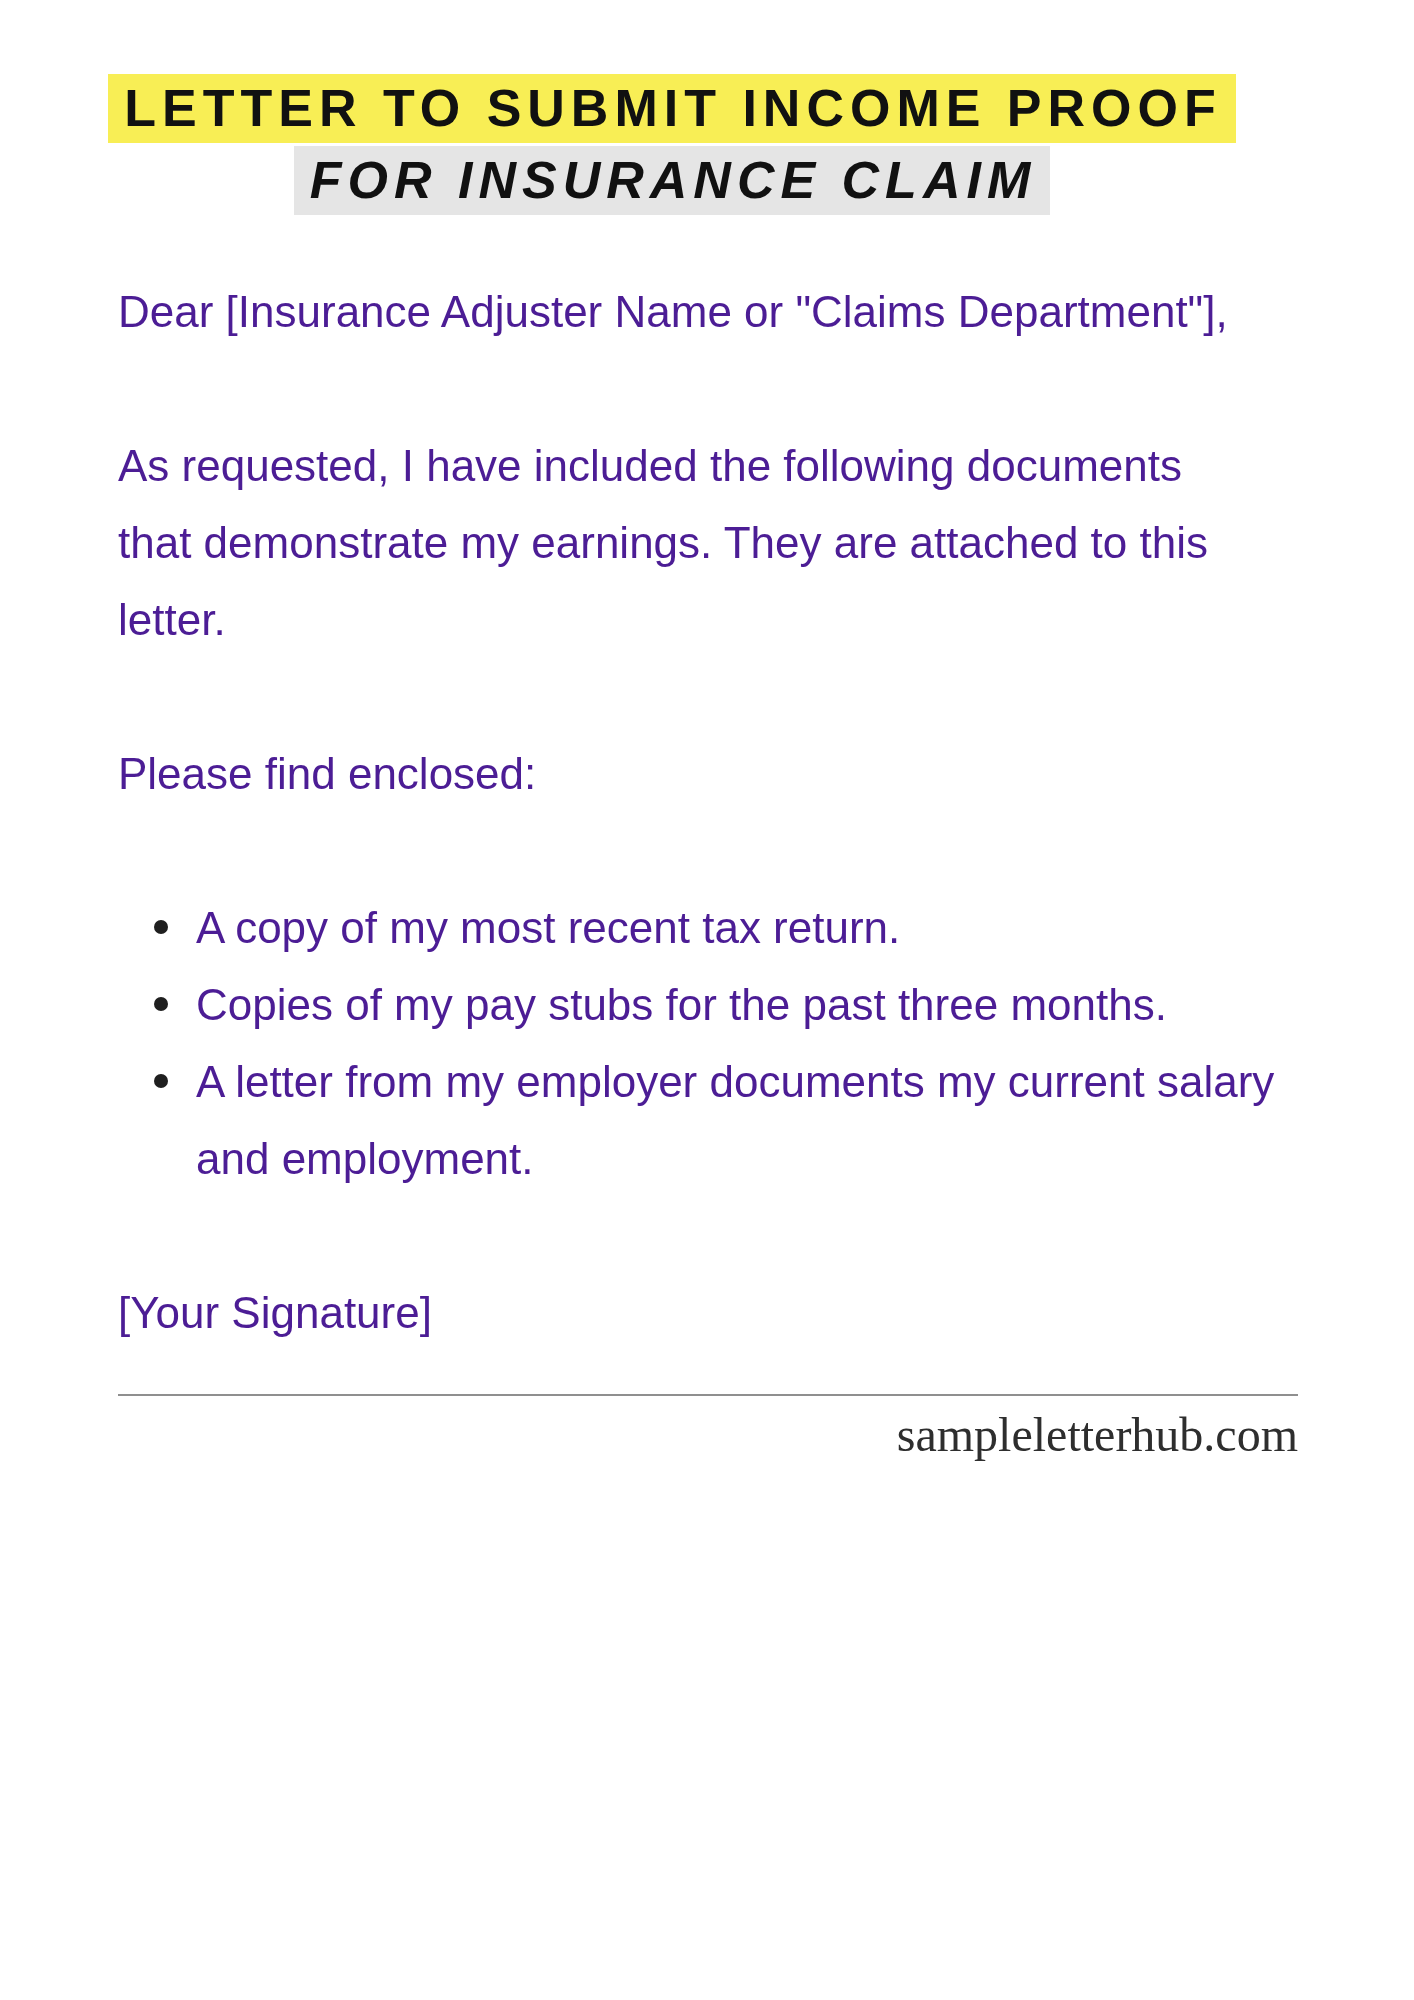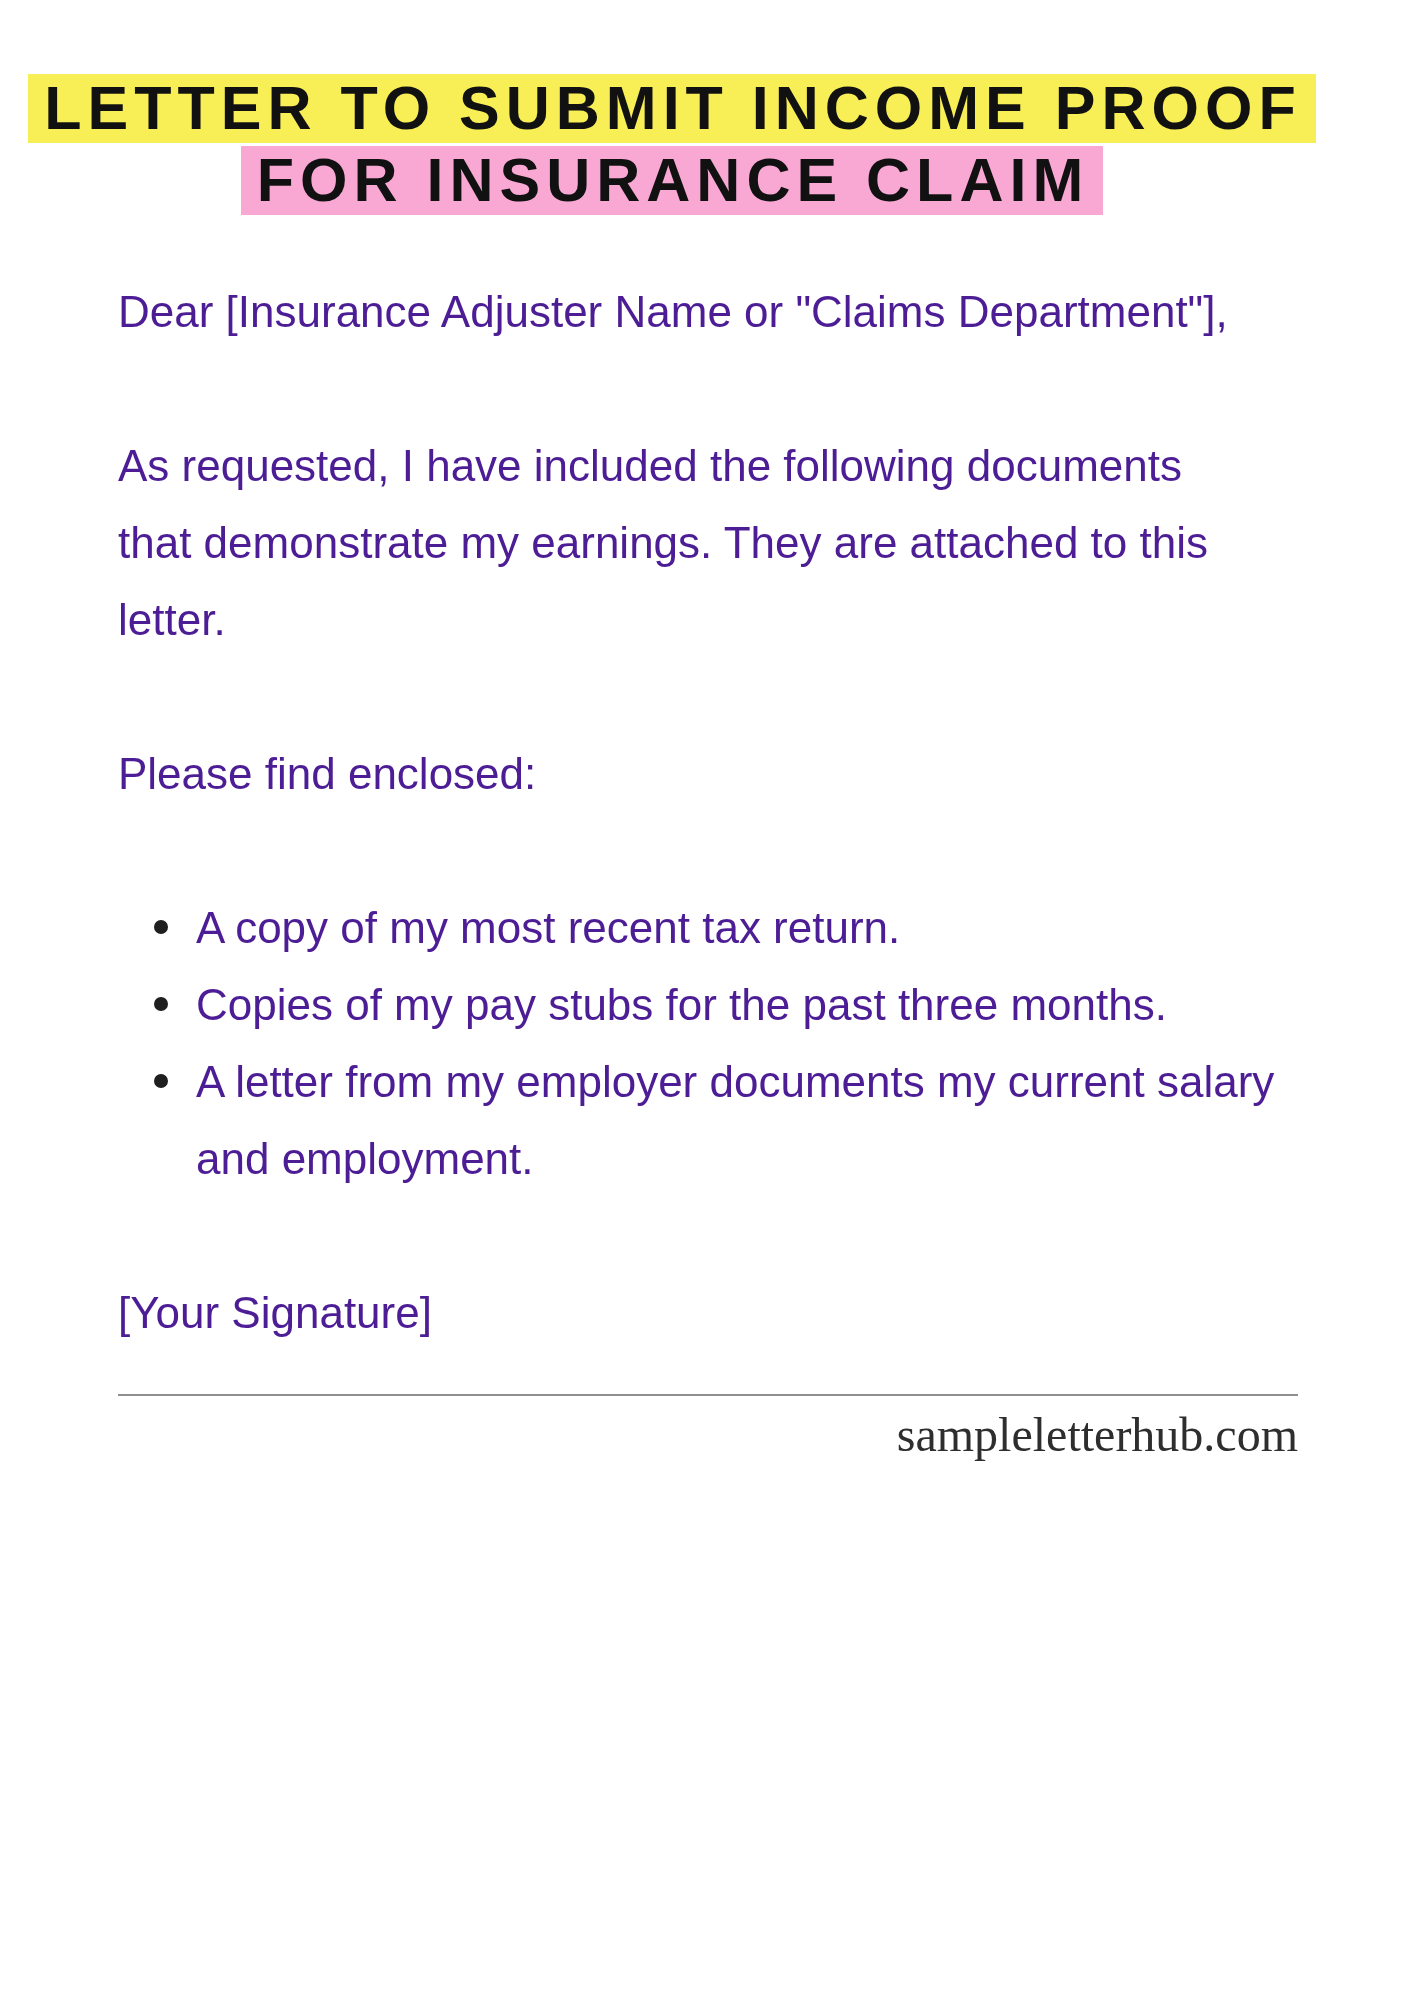--- a/index.html
+++ b/index.html
@@ -17,21 +17,21 @@
   .title-block {
     margin: 74px 70px 0 0;
     text-align: center;
   }
   .title-line { line-height: 0; }
   .title-line + .title-line { margin-top: 3px; }
   .hl {
     display: inline-block;
     line-height: 69px;
     padding: 0 14px 0 16px;
-    font-size: 61px;
+    font-size: 52px;
     font-weight: 700;
     letter-spacing: 6px;
     color: #111111;
     background: #F8EE55;
     white-space: nowrap;
   }
 
   
   .letter-body {
     margin: 58px 96px 0 118px;
@@ -86,21 +86,21 @@
 </head>
 <body>
 
 <div class="page">
 
   <header class="title-block">
     <div class="title-line">
       <span class="hl" style="background: rgb(248, 238, 85);">LETTER TO SUBMIT INCOME PROOF</span>
     </div>
     <div class="title-line">
-      <span class="hl" style="background: #f9a8d4;">FOR INSURANCE CLAIM</span>
+      <span class="hl" style="background: #e5e5e5; font-style: italic;">FOR INSURANCE CLAIM</span>
     </div>
   </header>
 
   <main class="letter-body">
     <p class="block">Dear [Insurance Adjuster Name or "Claims Department"],</p>
 
 
     <p class="block">As requested, I have included the following documents
 that demonstrate my earnings. They are attached to this
 letter.</p>

